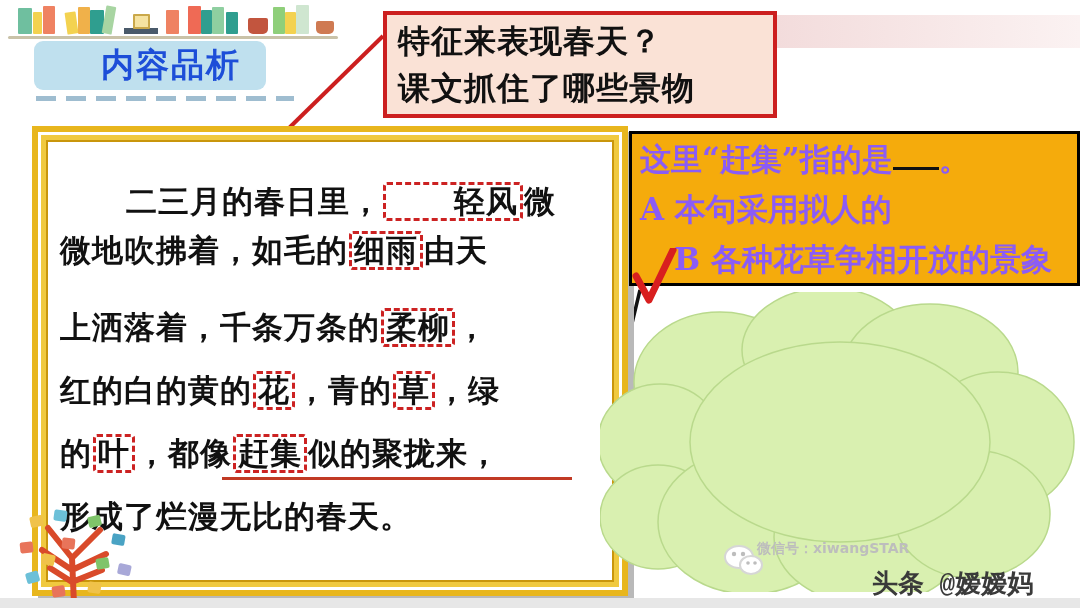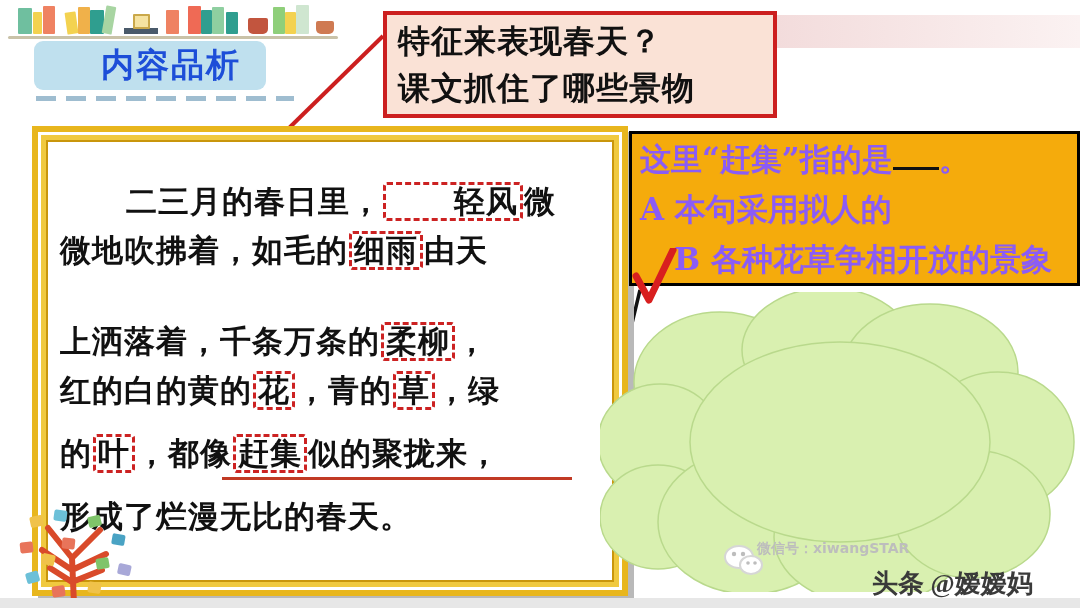--- a/index.html
+++ b/index.html
@@ -43,21 +43,21 @@
   
   .passage{
     position:absolute;left:52px;top:150px;width:560px;
     font-family:"DejaVu Serif","Liberation Serif",serif;
     font-size:31px;color:#111;font-weight:600;
     line-height:63px;letter-spacing:1px;
   }
   .ln{position:absolute;left:8px;white-space:nowrap;}
   .ln0{top:20px;text-indent:66px;}
   .ln1{top:69px;}
-  .ln2{top:160px;}
+  .ln2{top:146px;}
   .ln3{top:209px;}
   .ln4{top:272px;}
   .ln5{top:335px;text-align:center;}
 
   .kw{
     display:inline-block;border:3px dashed #cc2222;border-radius:4px;
     padding:1px 2px;margin:8px 1px;line-height:1.0;
   }
 
   .redline{position:absolute;left:222px;top:477px;width:350px;height:3px;background:#c13a24;}
@@ -101,21 +101,21 @@
   .tree{position:absolute;left:2px;top:498px;width:180px;height:108px;}
 
   
   .wm1{
     position:absolute;left:757px;top:540px;
     font-family:"DejaVu Sans","Liberation Sans",sans-serif;
     font-size:14px;color:#bdbdbd;font-weight:700;white-space:nowrap;
   }
   .wm2{
     position:absolute;left:872px;top:566px;
-    font-family:Liberation Serif, serif;
+    font-family:Liberation Mono, monospace;
     font-size:26px;color:#3a3a3a;font-weight:700;white-space:nowrap;
   }
   .wm-logo{position:absolute;left:723px;top:543px;width:40px;height:34px;}
   .bottom-bar{position:absolute;left:0;top:598px;width:1080px;height:10px;background:#e7e7e7;}
 </style>
 </head>
 <body>
 
 <div class="stage">
 

